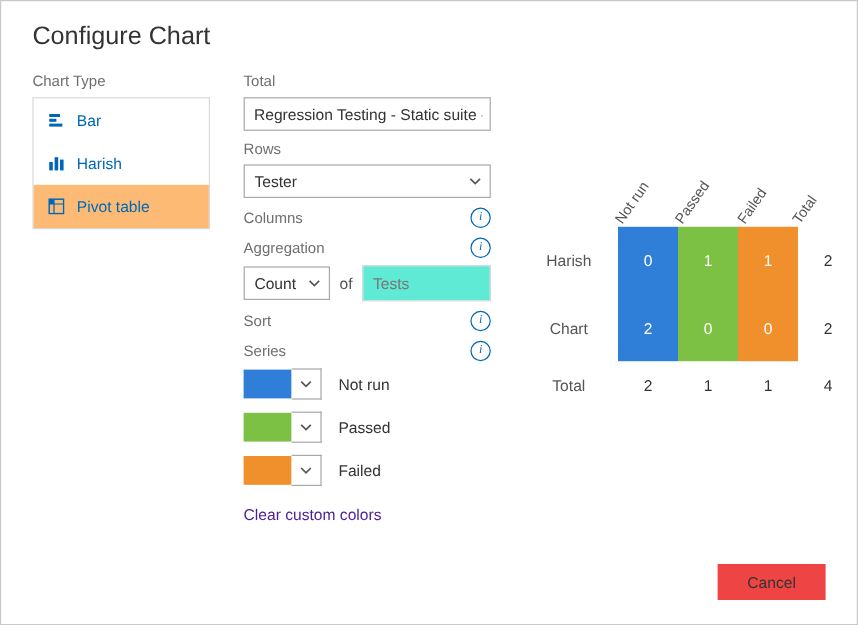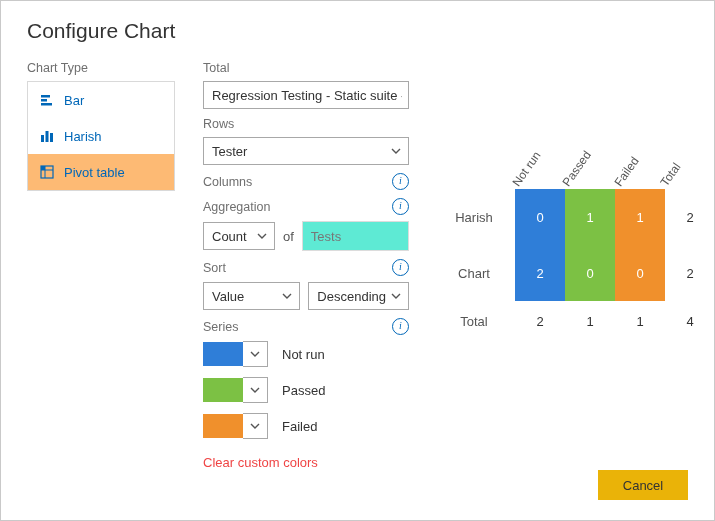--- a/index.html
+++ b/index.html
@@ -20,25 +20,25 @@
   .select .chev{position:absolute;right:6px;top:7px;pointer-events:none}
   .row{margin-bottom:8px}
   .row2{display:flex;gap:8px;align-items:center}
   .of-txt{font-size:13px;color:#555}
   .readonly{background:#5eead4;color:#777;border:1px solid #dcdcdc;height:28px;display:flex;align-items:center;flex:1;padding:0 8px}
   .info{width:15px;height:15px;border:1.2px solid #0067b8;border-radius:50%;color:#0067b8;font-size:10px;line-height:13px;text-align:center;font-style:italic;font-family:Georgia,serif}
   .series-row{display:flex;align-items:center;gap:14px;margin-bottom:10px}
   .swatch-sel{display:flex;align-items:center}
   .swatch{width:40px;height:24px}
   .swatch-chev{width:24px;height:24px;border:1px solid #a8a8a8;border-left:none;display:flex;align-items:center;justify-content:center;background:#fff}
-  .link{color:#ef4444;font-size:13px;cursor:pointer;margin-top:6px;display:inline-block}
+  .link{color:#4c1d95;font-size:13px;cursor:pointer;margin-top:6px;display:inline-block}
   .buttons{position:absolute;right:26px;bottom:20px;display:flex;gap:12px}
   .btn{width:90px;height:30px;font-size:13px;font-family:inherit;border:none;cursor:pointer}
   .btn-primary{background:#0078d4;color:#fff}
-  .btn-secondary{background:#eab308;color:#333}
+  .btn-secondary{background:#ef4444;color:#333}
   
   .pivot{margin-top:68px;margin-left:10px;font-size:13px}
   .pv-headers{position:relative;height:60px}
   .pv-h{position:absolute;bottom:0;transform:rotate(-55deg);transform-origin:left bottom;color:#555;font-size:12px;white-space:nowrap}
   .pv-row{display:flex;align-items:center}
   .pv-rowlabel{width:54px;text-align:center;padding-right:14px;color:#555;font-size:13px}
   .pv-cell{width:50px;height:56px;display:flex;align-items:center;justify-content:center;color:#fff;font-size:13px}
   .pv-total-row .pv-cell{color:#333;height:40px}
   .pv-total-col{color:#333 !important;background:transparent !important}
   svg{display:block}
@@ -126,38 +126,20 @@
           </button>
           <span class="of-txt">of</span>
           <div class="readonly">Tests</div>
         </div>
       </div>
       <div class="row">
         <div class="lbl">
             <span>Sort</span>
             <span class="info">i</span>
           </div>
-        <div class="row2">
-          <button class="select" style="flex:1">
-            <span>Value</span>
-            <span class="chev">
-                <svg width="12" height="12" viewBox="0 0 12 12">
-                  <path d="M2 4 L6 8 L10 4" fill="none" stroke="#555" stroke-width="1.4"></path>
-                </svg>
-              </span>
-          </button>
-          <button class="select" style="flex:1">
-            <span>Descending</span>
-            <span class="chev">
-                <svg width="12" height="12" viewBox="0 0 12 12">
-                  <path d="M2 4 L6 8 L10 4" fill="none" stroke="#555" stroke-width="1.4"></path>
-                </svg>
-              </span>
-          </button>
-        </div>
       </div>
       <div class="row">
         <div class="lbl">
             <span>Series</span>
             <span class="info">i</span>
           </div>
         <div id="series-container">
             <div class="series-row">
               <div class="swatch-sel">
                 <div class="swatch" style="background:#2f7ed8"></div>

